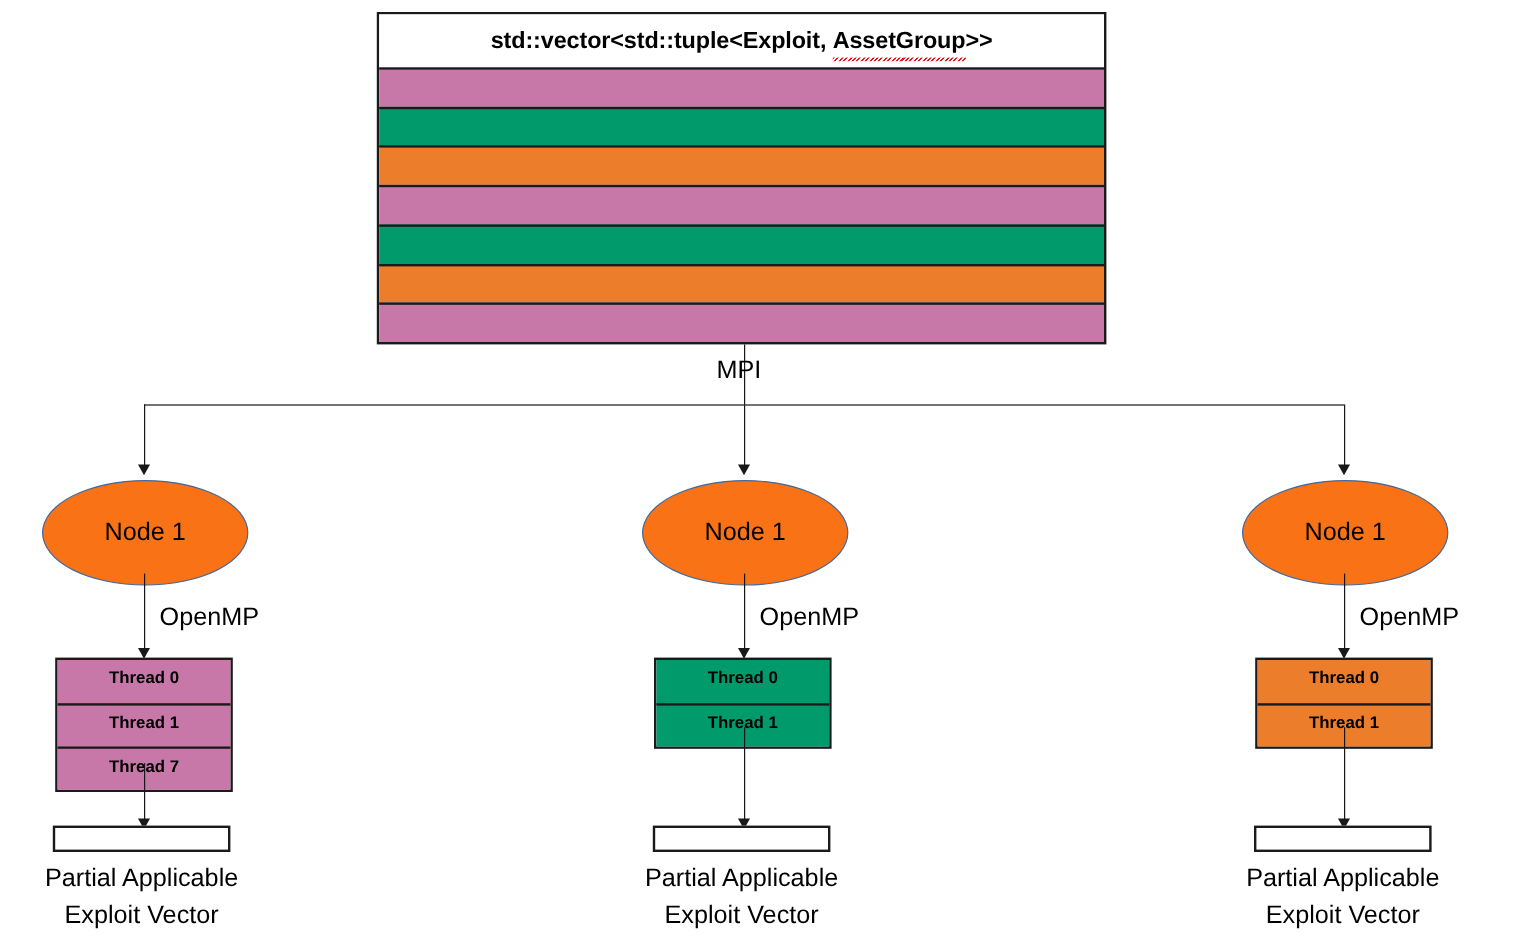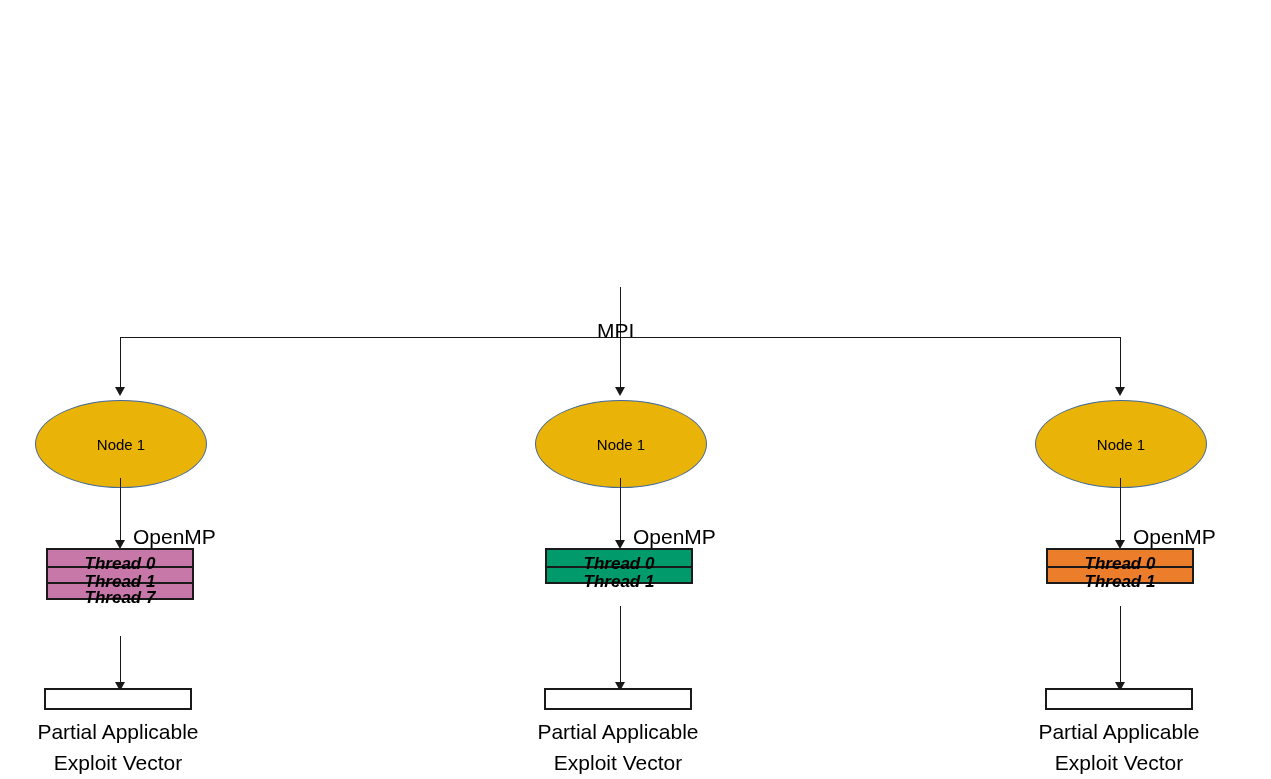--- a/index.html
+++ b/index.html
@@ -85,82 +85,92 @@
     border-right: 5.5px solid transparent;
     border-top: 9px solid #181818;
   }
 
   
   .plain-label {
     position: absolute;
     font-size: 21px;
     color: #000000;
     white-space: nowrap;
-    margin-top: 22px;
   }
   .caption {
     position: absolute;
     font-size: 21px;
     color: #000000;
     text-align: center;
     line-height: 31px;
     width: 240px;
   }
 
   
   .node-ellipse {
     position: absolute;
     width: 172px;
     height: 88px;
     border: 1.6px solid #41699b;
     border-radius: 50%;
-    background: #eab308;
+    background: #f97316;
     box-sizing: border-box;
     display: flex;
     align-items: center;
     justify-content: center;
-    font-size: 15px;
+    font-size: 21px;
     color: #000000;
   }
 
   
   .thread-stack {
     position: absolute;
     border: 2px solid #1a1a1a;
     box-sizing: border-box;
   }
   .thread-cell {
-    height: 16px;
+    height: 36px;
     line-height: 28px;
     text-align: center;
-    font-size: 17px;
+    font-size: 14px;
     font-weight: bold;
     color: #000000;
     box-sizing: border-box;
-    font-style: italic;
   }
   .thread-cell + .thread-cell {
     border-top: 2px solid #1a1a1a;
   }
 
   
   .result-box {
     position: absolute;
     width: 148px;
     height: 22px;
     border: 2px solid #1a1a1a;
     background: #ffffff;
     box-sizing: border-box;
   }
 </style>
 </head>
 <body>
 
 <div id="canvas">
 
+  <div id="vector-container">
+    <div id="vector-title"><span>std::vector&lt;std::tuple&lt;Exploit, </span><span class="squiggle-word">AssetGroup</span><span>&gt;&gt;</span></div>
+    <div class="vector-rows">
+      <div class="vector-row" style="background-color: rgb(200, 120, 168);"></div>
+      <div class="vector-row" style="background-color: rgb(0, 154, 107);"></div>
+      <div class="vector-row" style="background-color: rgb(236, 125, 42);"></div>
+      <div class="vector-row" style="background-color: rgb(200, 120, 168);"></div>
+      <div class="vector-row" style="background-color: rgb(0, 154, 107);"></div>
+      <div class="vector-row" style="background-color: rgb(236, 125, 42);"></div>
+      <div class="vector-row" style="background-color: rgb(200, 120, 168);"></div>
+    </div>
+  </div>
 
   <div class="line-v" style="left:620px; top:287px; height:50px;"></div>
   <div class="plain-label" style="left:597px; top:297px;">MPI</div>
 
   <div class="line-h" style="left:120px; top:337px; width:1000px;"></div>
 
   <div class="line-v" style="left:120px; top:337px; height:52px;"></div>
   <div class="arrowhead" style="left:115px; top:387px;"></div>
 
   <div class="line-v" style="left:620px; top:337px; height:52px;"></div>

